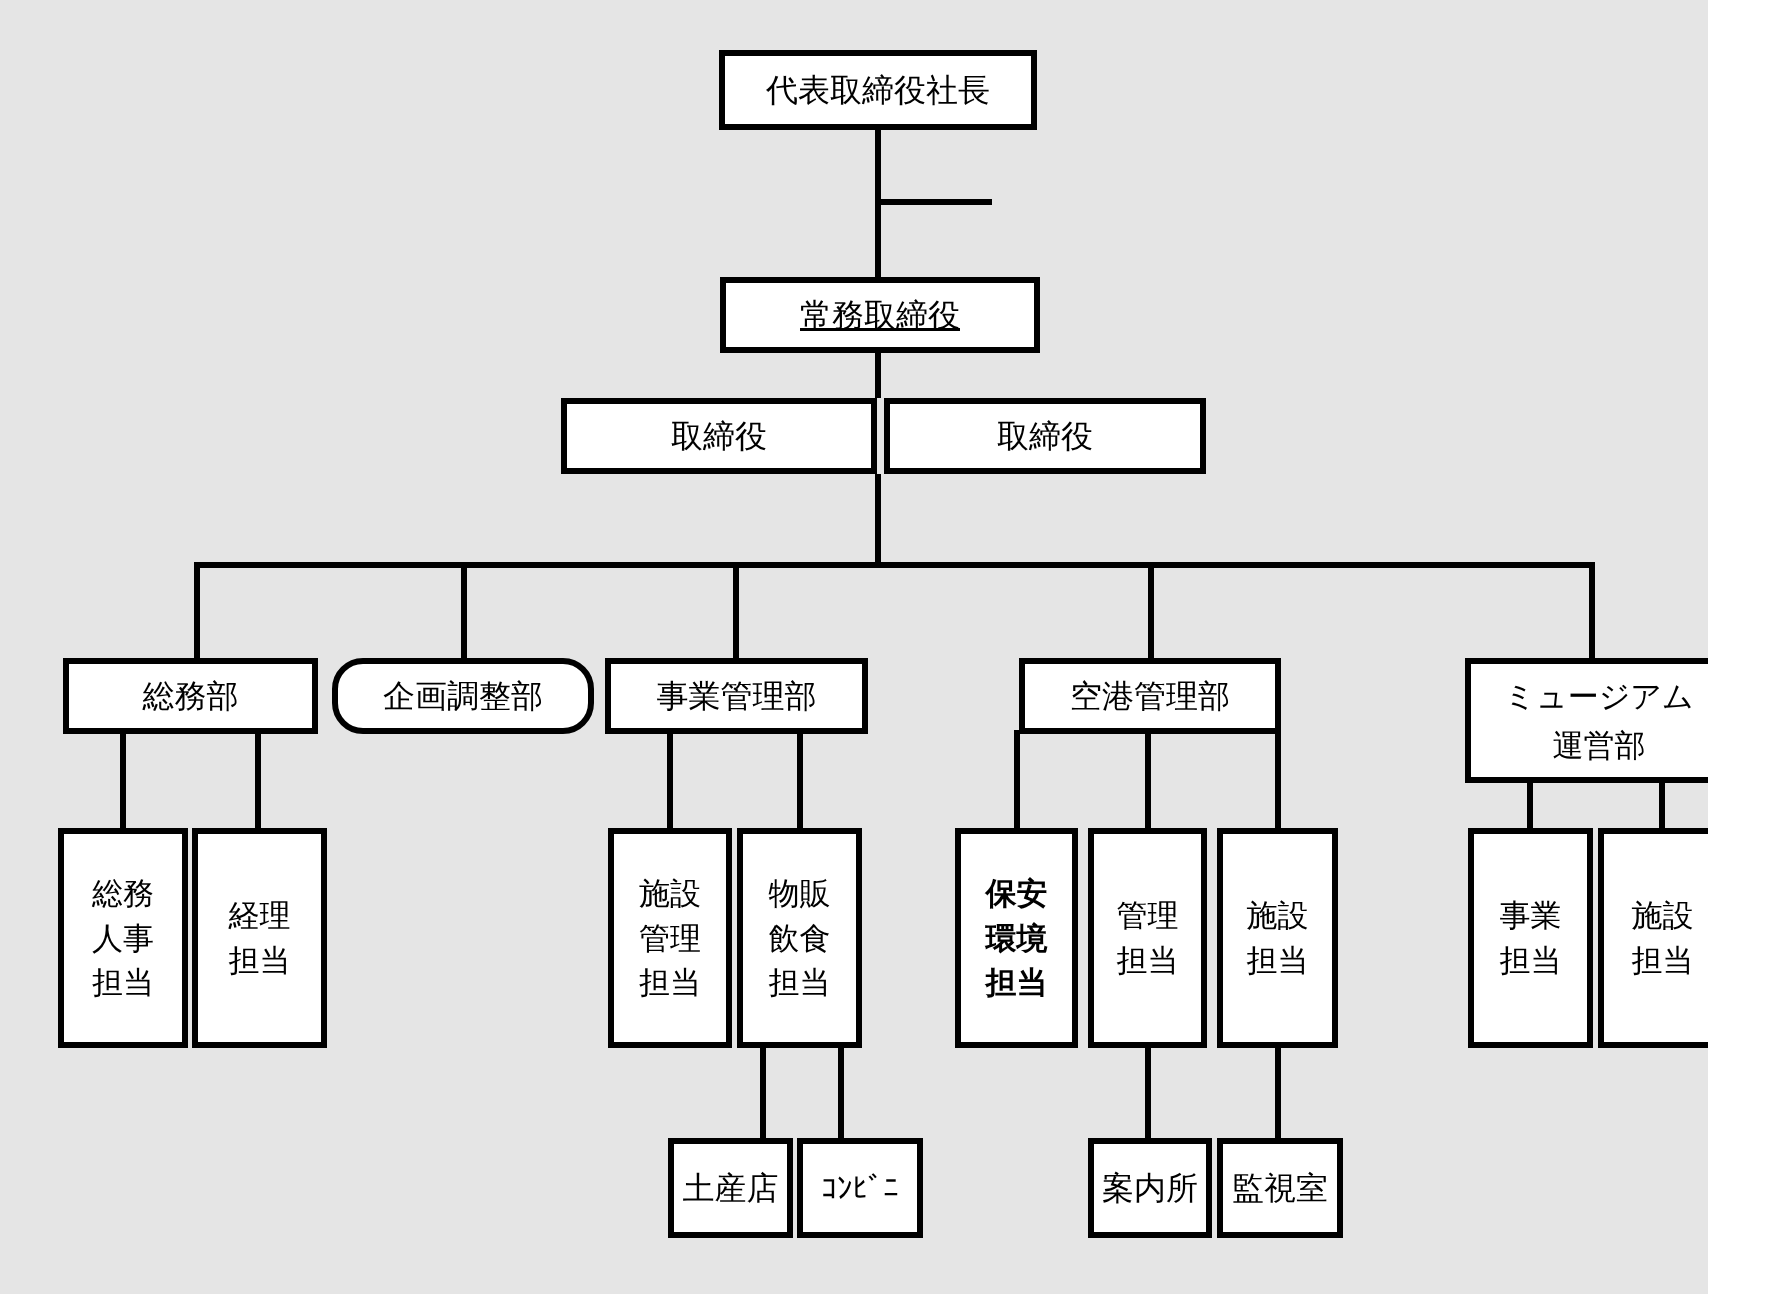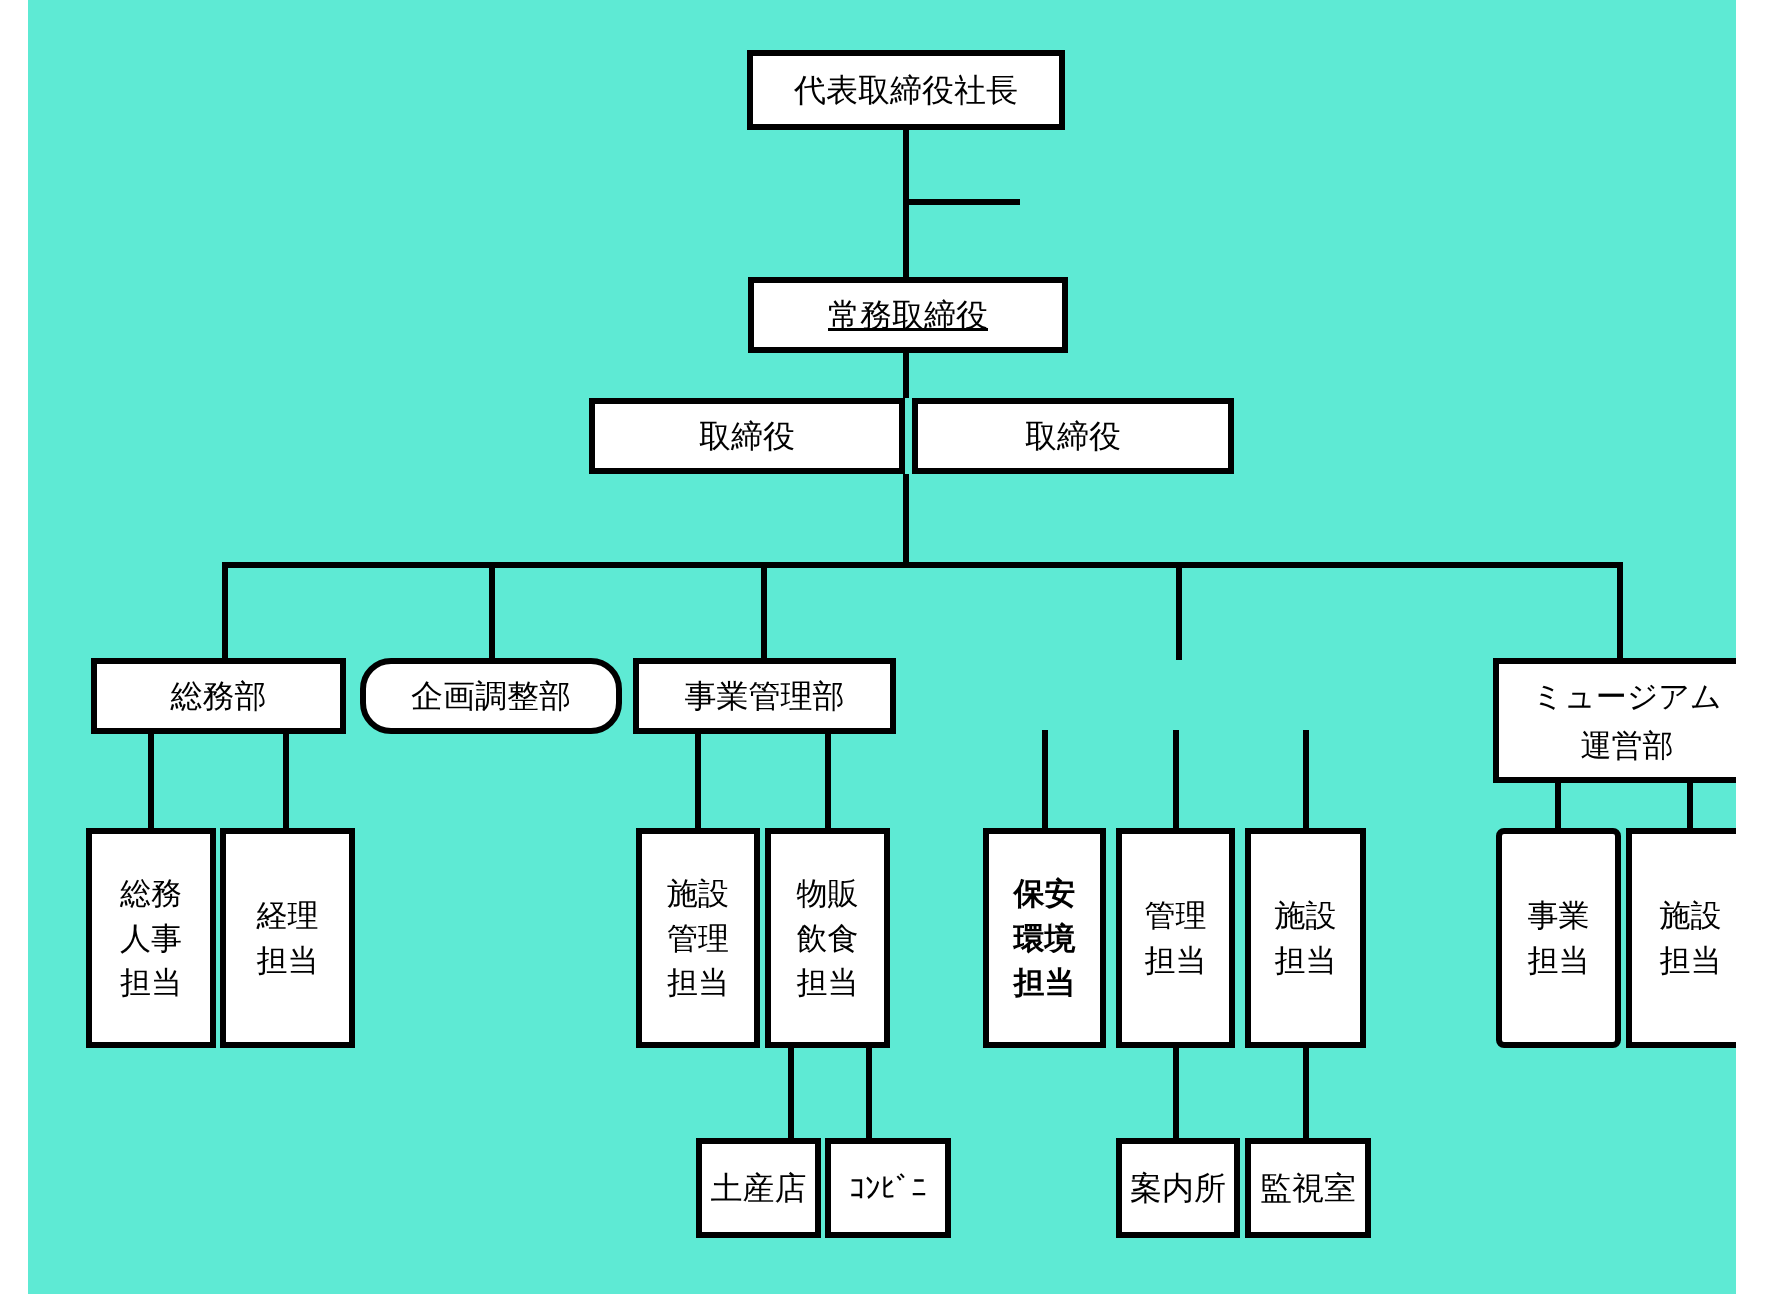--- a/index.html
+++ b/index.html
@@ -5,23 +5,22 @@
   html, body {
     margin: 0;
     padding: 0;
     background: #ffffff;
     font-family: "DejaVu Sans", "Liberation Sans", sans-serif;
   }
   #canvas {
     position: relative;
     width: 1708px;
     height: 1294px;
-    background: #5eead4;
+    background: #e5e5e5;
     overflow: hidden;
-    margin-left: 28px;
   }
   .node {
     position: absolute;
     box-sizing: border-box;
     border: 6px solid #000000;
     background: #ffffff;
     color: #000000;
     display: flex;
     align-items: center;
     justify-content: center;
@@ -71,20 +70,21 @@
   <div class="node" style="left:719px; top:50px; width:318px; height:80px;">代表取締役社長</div>
 
   <div class="node" style="left:720px; top:277px; width:320px; height:76px;text-decoration:underline;">常務取締役</div>
 
   <div class="node" style="left:561px; top:398px; width:316px; height:76px;">取締役</div>
   <div class="node" style="left:884px; top:398px; width:322px; height:76px;">取締役</div>
 
   <div class="node" style="left:63px; top:658px; width:255px; height:76px;">総務部</div>
   <div class="node" style="left:332px; top:658px; width:262px; height:76px;border-radius:31px;">企画調整部</div>
   <div class="node" style="left:605px; top:658px; width:263px; height:76px;">事業管理部</div>
+  <div class="node" style="left:1019px; top:658px; width:262px; height:76px;">空港管理部</div>
   <div class="node dept-2line" style="left:1465px; top:658px; width:268px; height:125px;">ミュージアム
 運営部</div>
 
   <div class="node small" style="left:58px; top:828px; width:130px; height:220px;">総務
 人事
 担当</div>
   <div class="node small" style="left:192px; top:828px; width:135px; height:220px;">経理
 担当</div>
   <div class="node small" style="left:608px; top:828px; width:124px; height:220px;">施設
 管理
@@ -92,21 +92,21 @@
   <div class="node small" style="left:737px; top:828px; width:125px; height:220px;">物販
 飲食
 担当</div>
   <div class="node small" style="left:955px; top:828px; width:123px; height:220px;font-weight:bold;">保安
 環境
 担当</div>
   <div class="node small" style="left:1088px; top:828px; width:119px; height:220px;">管理
 担当</div>
   <div class="node small" style="left:1217px; top:828px; width:121px; height:220px;">施設
 担当</div>
-  <div class="node small" style="left:1468px; top:828px; width:125px; height:220px;border-radius:8px;">事業
+  <div class="node small" style="left:1468px; top:828px; width:125px; height:220px;">事業
 担当</div>
   <div class="node small" style="left:1598px; top:828px; width:129px; height:220px;">施設
 担当</div>
 
   <div class="node" style="left:668px; top:1138px; width:125px; height:100px;">土産店</div>
   <div class="node small" style="left:797px; top:1138px; width:126px; height:100px;">ｺﾝﾋﾞﾆ</div>
   <div class="node" style="left:1217px; top:1138px; width:126px; height:100px;">監視室</div>
   <div class="node" style="left:1088px; top:1138px; width:124px; height:100px;">案内所</div>
 
 </div>

